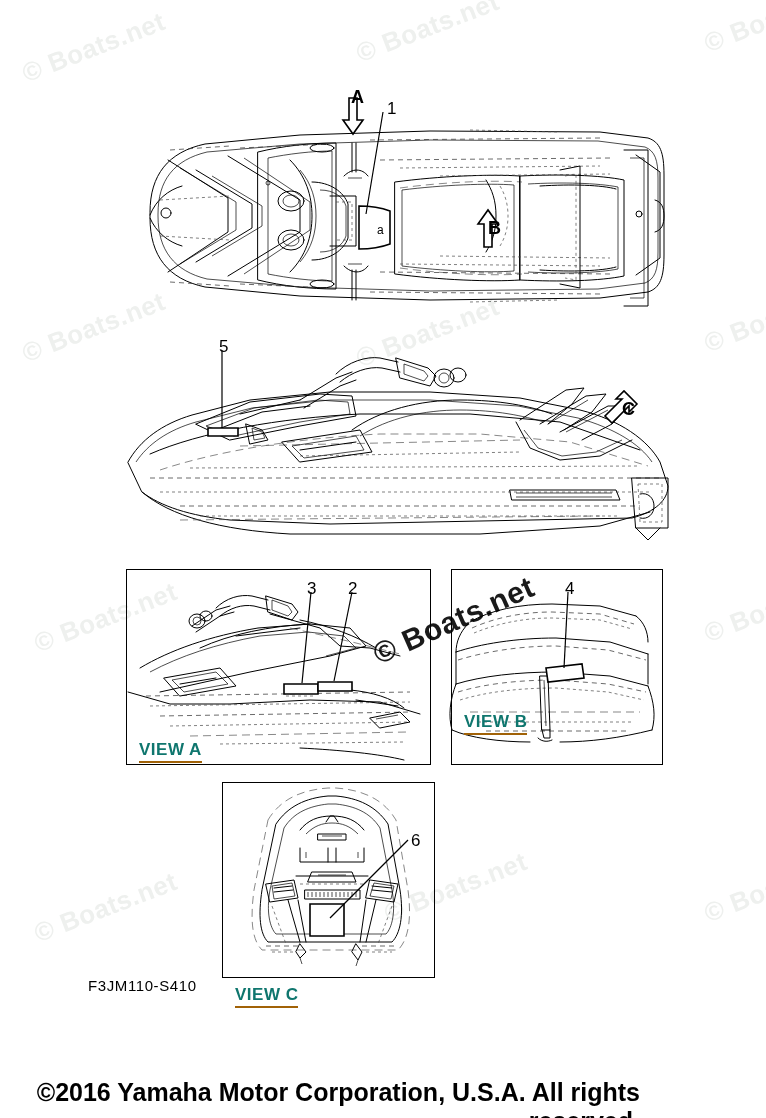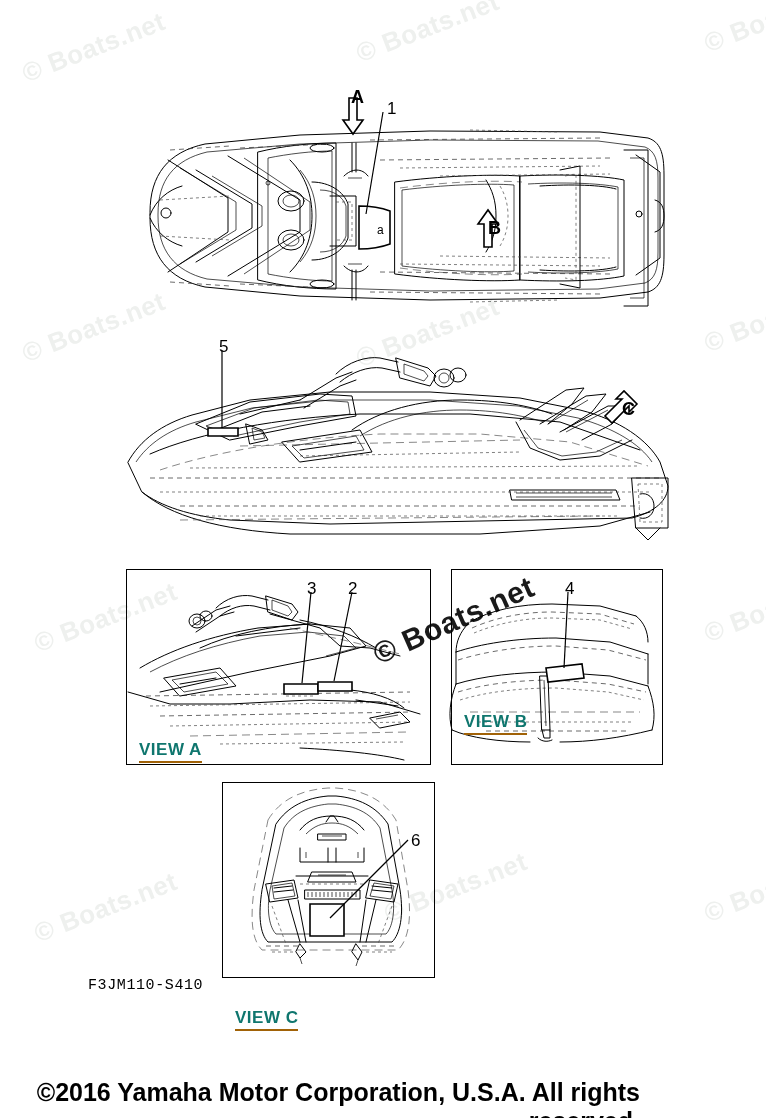--- a/index.html
+++ b/index.html
@@ -94,21 +94,21 @@
     border-bottom: 2px solid #a16207;
     padding-bottom: 1px;
     z-index: 22;
   }
 
   
   .partno {
     position: absolute;
     left: 88px;
     top: 977px;
-    font-family: Liberation Mono, monospace;
+    font-family: Liberation Sans, sans-serif;
     font-size: 15px;
     letter-spacing: 0.6px;
     color: #000;
     z-index: 20;
   }
 
   
   .footer {
     position: absolute;
     left: 0;
@@ -470,21 +470,21 @@
       </g>
     </svg>
   </div>
 
   <div class="panel" id="panel-0" style="left: 126px; top: 569px; width: 305px; height: 196px;"></div>
   <div class="panel" id="panel-1" style="left: 451px; top: 569px; width: 212px; height: 196px;"></div>
   <div class="panel" id="panel-2" style="left: 222px; top: 782px; width: 213px; height: 196px;"></div>
 
   <div class="panel-label" id="plabel-0" style="left: 139px; top: 740px;">VIEW A</div>
   <div class="panel-label" id="plabel-1" style="left: 464px; top: 712px;">VIEW B</div>
-  <div class="panel-label" id="plabel-2" style="left: 235px; top: 1008px;">VIEW C</div>
+  <div class="panel-label" id="plabel-2" style="left: 235px; top: 985px;">VIEW C</div>
 
   <div class="callout" id="co-top-0" style="left: 387px; top: 100px;">1</div>
   <div class="callout" id="co-side-0" style="left: 219px; top: 338px;">5</div>
   <div class="callout" id="co-a-0" style="left: 307px; top: 580px;">3</div>
   <div class="callout" id="co-a-1" style="left: 348px; top: 580px;">2</div>
   <div class="callout" id="co-b-0" style="left: 565px; top: 580px;">4</div>
   <div class="callout" id="co-c-0" style="left: 411px; top: 832px;">6</div>
 
   <div class="viewarrow" id="va-0" style="left: 351px; top: 88px;">A</div>
   <div class="viewarrow" id="va-1" style="left: 488px; top: 219px;">B</div>

